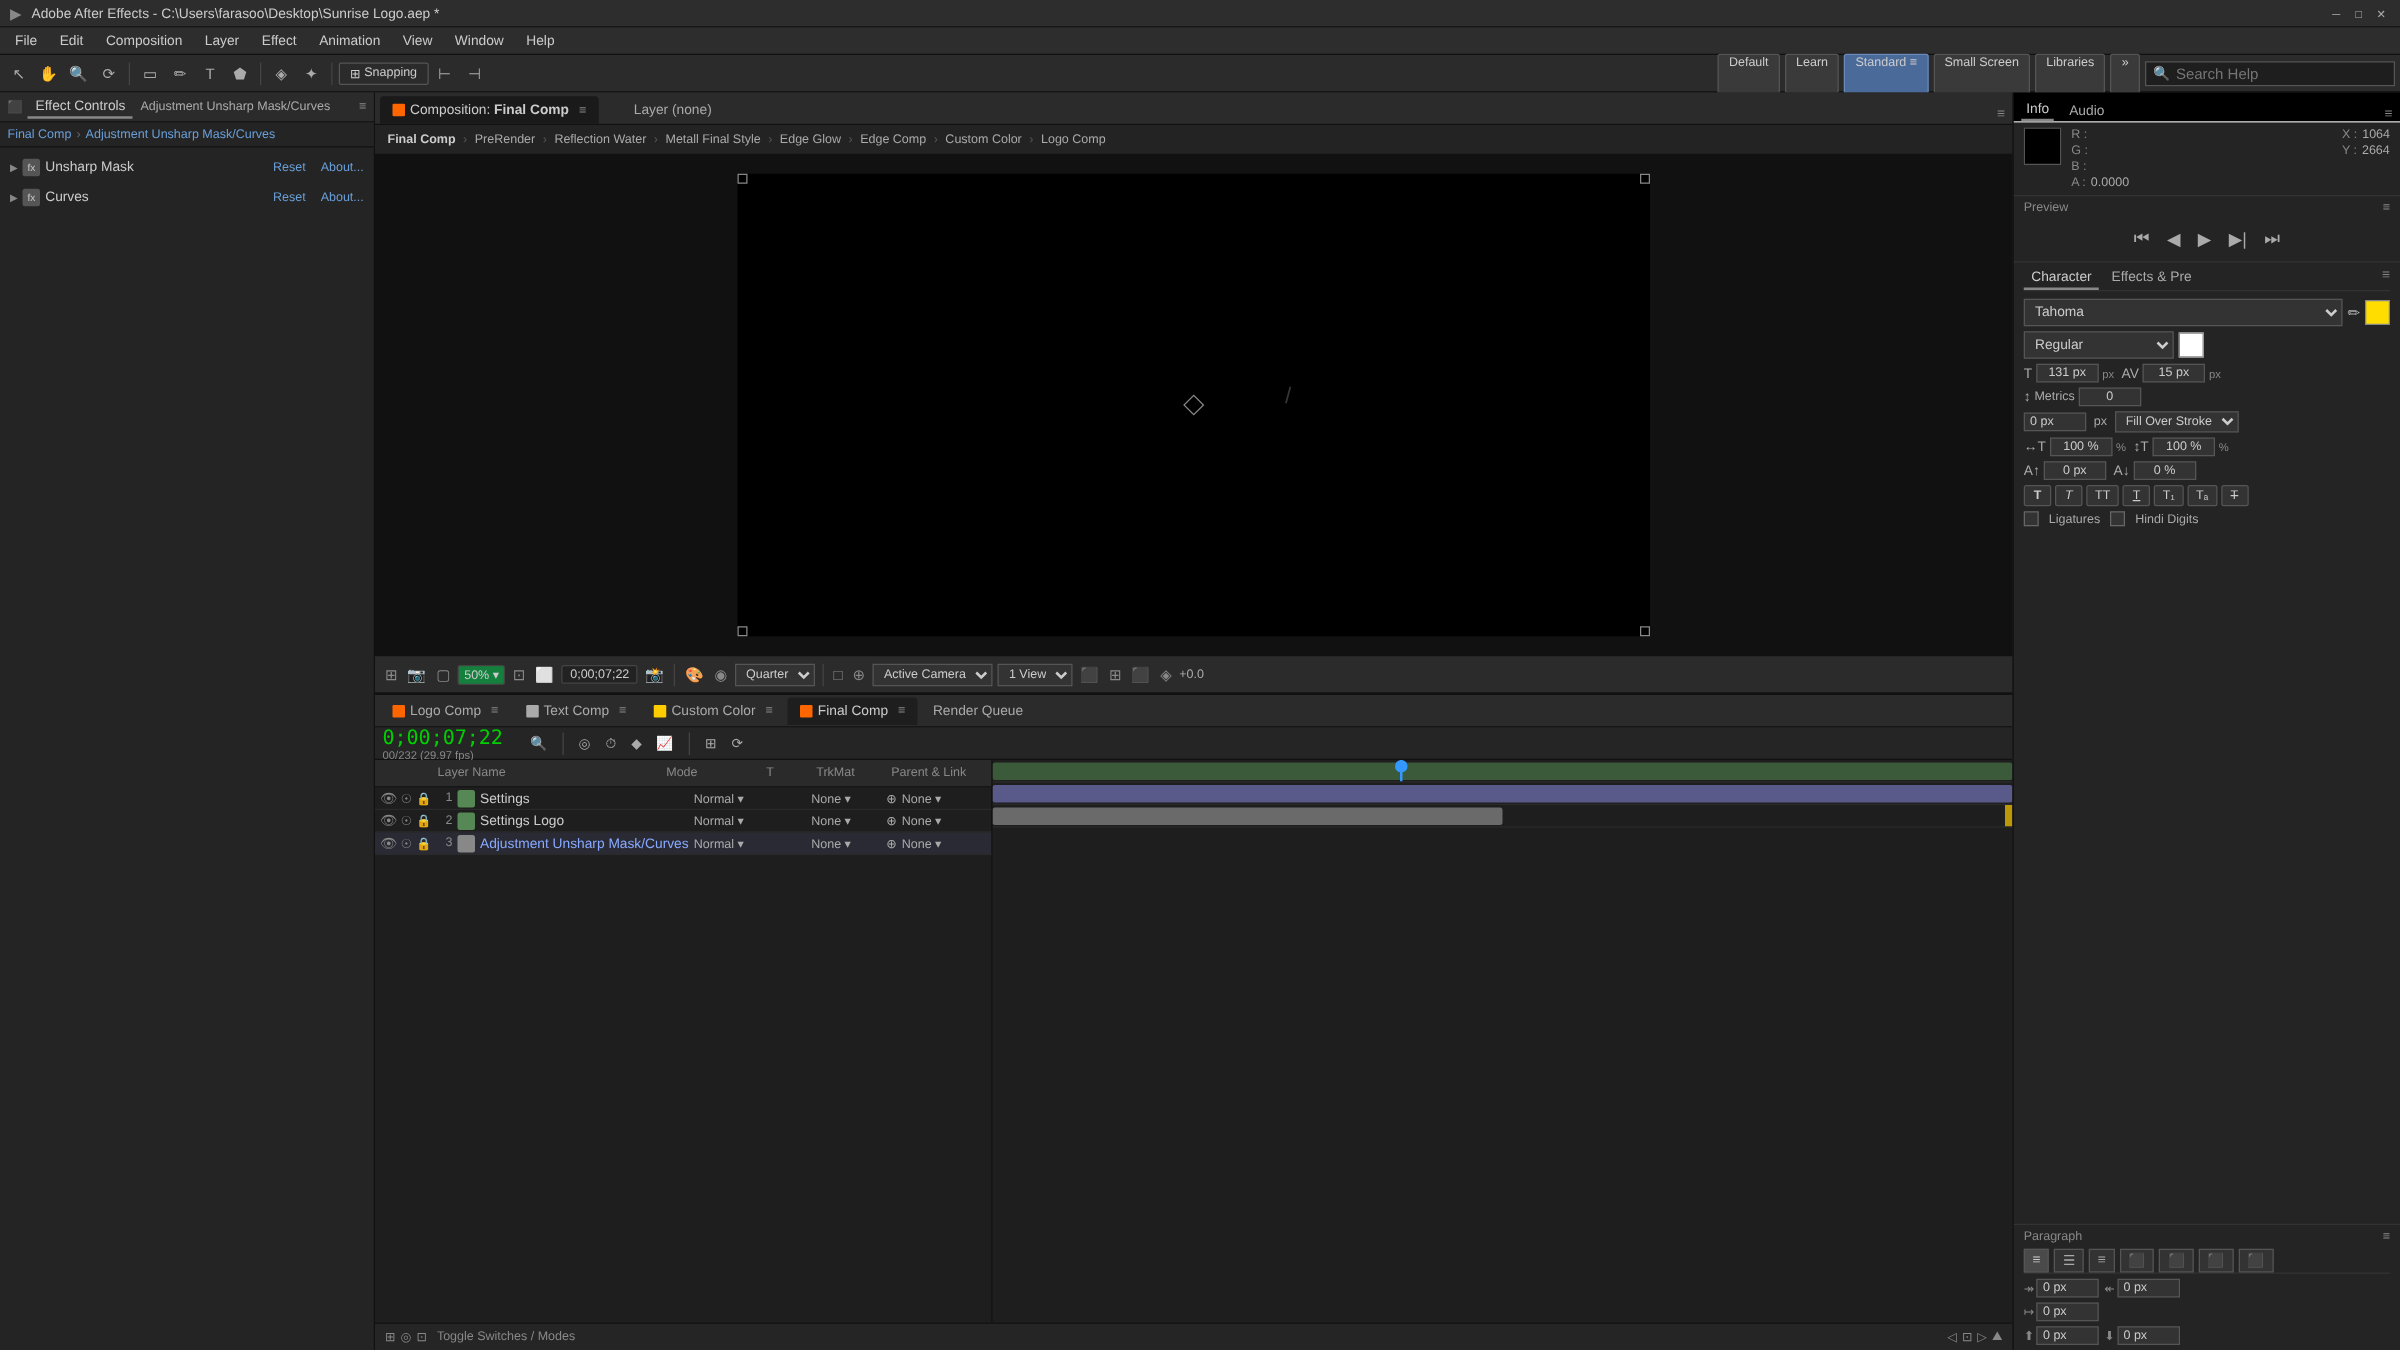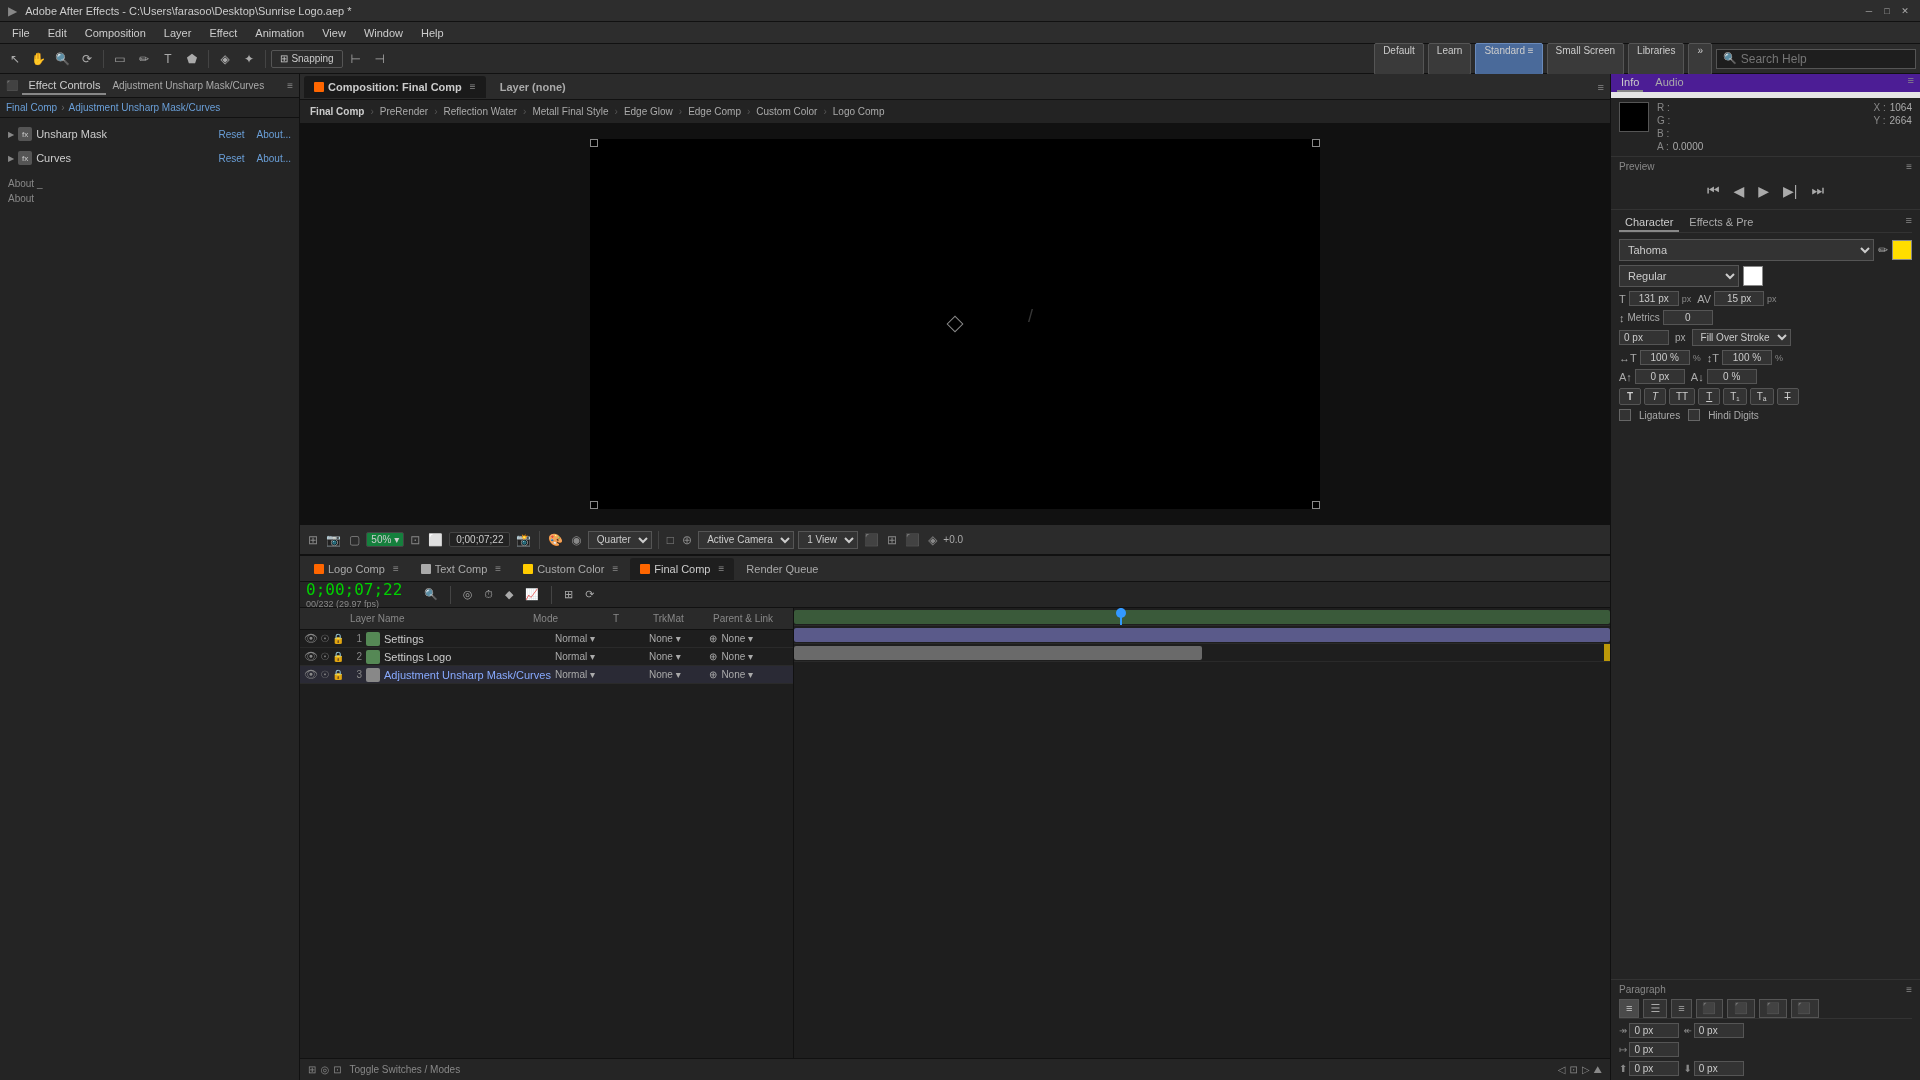--- a/index.html
+++ b/index.html
@@ -46,21 +46,21 @@
     .effect-icon { width: 14px; height: 14px; background: #555; border-radius: 2px; display: flex; align-items: center; justify-content: center; font-size: 8px; }
     .effect-name { font-size: 11px; color: #ccc; flex: 1; }
     .effect-reset { font-size: 10px; color: #6a9fd8; cursor: pointer; margin-left: auto; }
     .effect-about { font-size: 10px; color: #6a9fd8; cursor: pointer; margin-left: 8px; }
 
     
     #center-area { flex: 1; display: flex; flex-direction: column; min-width: 0; }
 
     
     #comp-panel { background: #1a1a1a; display: flex; flex-direction: column; height: 480px; }
-    #comp-tabs { height: 26px; background: #2b2b2b; display: flex; align-items: center; padding: 0 4px; border-bottom: 1px solid #111; gap: 4px; font-weight: bold; }
+    #comp-tabs { height: 26px; background: #2b2b2b; display: flex; align-items: flex-end; padding: 0 4px; border-bottom: 1px solid #111; gap: 18px; }
     .comp-tab { display: flex; align-items: center; gap: 4px; padding: 3px 10px; cursor: pointer; font-size: 11px; color: #aaa; border-radius: 3px 3px 0 0; height: 22px; }
     .comp-tab.active { background: #1a1a1a; color: #ccc; }
     .comp-tab-dot { width: 10px; height: 10px; border-radius: 1px; }
     .comp-tab-close { color: #888; margin-left: 4px; font-size: 10px; }
     #comp-tab-controls { margin-left: auto; display: flex; align-items: center; gap: 4px; }
     .ctrl-icon { color: #888; cursor: pointer; font-size: 11px; padding: 2px; }
 
     #breadcrumb-bar { height: 24px; background: #232323; display: flex; align-items: center; padding: 0 6px; border-bottom: 1px solid #111; gap: 2px; overflow: hidden; }
     .bc-item { font-size: 10px; color: #aaa; cursor: pointer; padding: 0 4px; white-space: nowrap; }
     .bc-sep { color: #555; font-size: 10px; }
@@ -122,21 +122,21 @@
     #ruler-row { height: 22px; background: #252525; border-bottom: 1px solid #111; position: relative; overflow: hidden; }
     .ruler-tick { position: absolute; top: 0; bottom: 0; border-left: 1px solid #444; padding-left: 2px; font-size: 9px; color: #888; line-height: 22px; }
     .ruler-tick.major { border-color: #666; color: #aaa; }
     #timeline-tracks { flex: 1; position: relative; overflow: hidden; }
     .track-row { height: 18px; position: relative; border-bottom: 1px solid #2a2a2a; }
     .track-bar { position: absolute; top: 2px; height: 14px; border-radius: 2px; }
     .track-bar-settings { background: #3a5a3a; left: 0; right: 0; }
 
     
     #right-panel { width: 310px; min-width: 310px; background: #242424; border-left: 1px solid #111; display: flex; flex-direction: column; }
-    #right-panel-tabs { height: 24px; background: #4c1d95; display: flex; align-items: flex-start; padding: 0 6px; border-bottom: 6px solid #e5e5e5; gap: 8px; }
+    #right-panel-tabs { height: 24px; background: #000000; display: flex; align-items: flex-end; padding: 0 6px; border-bottom: 1px solid #e5e5e5; gap: 8px; }
     .rp-tab { font-size: 11px; color: #aaa; cursor: pointer; padding: 2px 4px; }
     .rp-tab.active { color: #ccc; border-bottom: 2px solid #888; }
     #info-section { padding: 4px 8px; border-bottom: 1px solid #333; }
     .info-row { display: flex; gap: 8px; font-size: 10px; color: #aaa; }
     .info-item { display: flex; align-items: center; gap: 4px; }
     .info-label { color: #888; }
     .info-color-box { width: 30px; height: 30px; background: #000; border: 1px solid #555; }
     .info-vals { display: flex; flex-direction: column; gap: 2px; }
 
     #preview-section { padding: 4px 8px; border-bottom: 1px solid #333; }
@@ -283,24 +283,20 @@
       <div class="effect-group">
         <div class="effect-header">
           <span class="effect-triangle">▶</span>
           <span class="effect-icon">fx</span>
           <span class="effect-name">Curves</span>
           <span class="effect-reset">Reset</span>
           <span class="effect-about">About...</span>
         </div>
       </div>
 
-      <div style="padding: 8px; font-size: 10px; color: #888;">
-        <div style="margin-bottom: 4px;">About _</div>
-        <div>About</div>
-      </div>
     </div>
   </div>
 
   <div id="center-area">
 
     <div id="comp-panel">
       <div id="comp-tabs">
         <div class="comp-tab active">
           <span class="comp-tab-dot" style="background:#ff6600;"></span>
           <span>Composition: <strong>Final Comp</strong></span>

